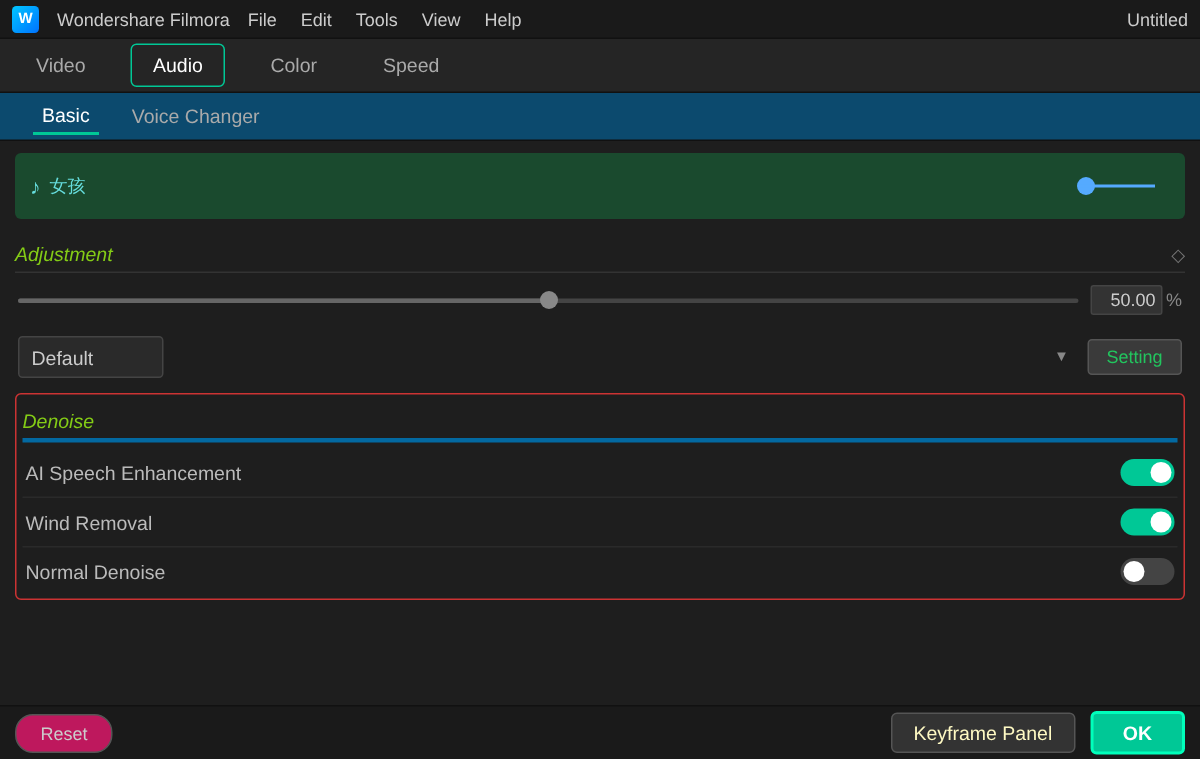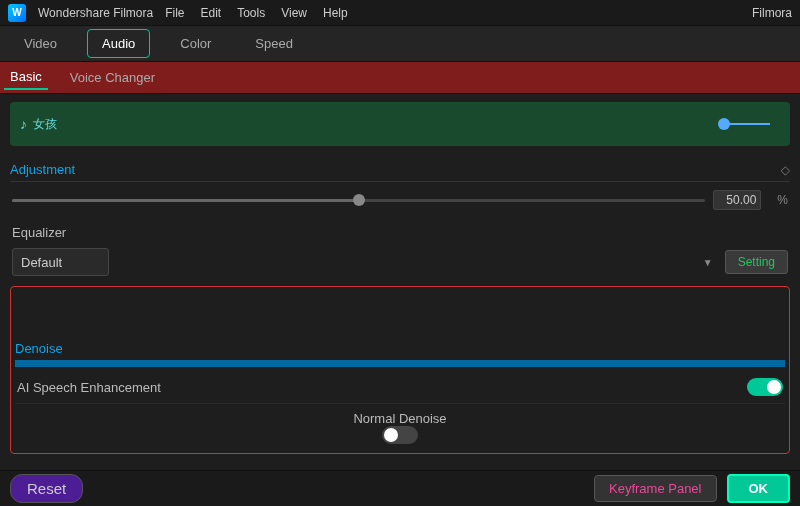--- a/index.html
+++ b/index.html
@@ -78,24 +78,24 @@
     }
     .tab.active {
       color: white;
       border: 1.5px solid #00c896;
       background: transparent;
     }
 
     
     .sub-tab-bar {
       height: 32px;
-      background: #7f1d1d;
-      display: flex;
-      align-items: center;
-      padding: 0 4px;
+      background: #0c4a6e;
+      display: flex;
+      align-items: center;
+      padding: 0 22px;
       gap: 16px;
       border-bottom: 1px solid #111;
     }
     .sub-tab {
       color: #aaa;
       font-size: 13px;
       cursor: pointer;
       padding: 4px 6px;
     }
     .sub-tab.active {
@@ -150,22 +150,23 @@
     
     .section-header {
       display: flex;
       align-items: center;
       justify-content: space-between;
       padding: 8px 0 4px 0;
       border-bottom: 1px solid #333;
       margin-bottom: 4px;
     }
     .section-title {
-      color: #0ea5e9;
-      font-size: 13px;
+      color: #84cc16;
+      font-size: 13px;
+      font-style: italic;
     }
     .section-collapse-icon {
       color: #777;
       font-size: 12px;
     }
 
     
     .setting-row {
       display: flex;
       align-items: center;
@@ -230,21 +231,21 @@
       background: #888;
       border-radius: 50%;
       position: absolute;
       top: -4.5px;
       transform: translateX(-50%);
       cursor: pointer;
     }
     .slider-value {
       display: flex;
       align-items: center;
-      gap: 16px;
+      gap: 2px;
     }
     .slider-input {
       width: 48px;
       height: 20px;
       background: #333;
       border: 1px solid #444;
       color: #ccc;
       text-align: right;
       padding-right: 4px;
       font-size: 12px;
@@ -314,37 +315,37 @@
       height: 36px;
       background: #1a1a1a;
       border-top: 1px solid #111;
       display: flex;
       align-items: center;
       justify-content: space-between;
       padding: 0 10px;
     }
     .reset-button {
       padding: 5px 16px;
-      background: #4c1d95;
+      background: #be185d;
       border: 1px solid #555;
       color: #ccc;
       border-radius: 12px;
       cursor: pointer;
-      font-size: 15px;
+      font-size: 12px;
     }
     .bottom-right {
       display: flex;
       align-items: center;
       gap: 10px;
     }
     .keyframe-panel-btn {
       padding: 5px 14px;
       background: #333;
       border: 1px solid #555;
-      color: #ec4899;
+      color: #fef9c3;
       border-radius: 4px;
       cursor: pointer;
       font-size: 13px;
     }
     .ok-button {
       padding: 5px 20px;
       background: #00c896;
       border: 2px solid #00ffbb;
       color: white;
       border-radius: 4px;
@@ -361,21 +362,21 @@
     <div class="app-logo">W</div>
     <span class="app-name">Wondershare Filmora</span>
     <div class="menu-items">
       <span class="menu-item">File</span>
       <span class="menu-item">Edit</span>
       <span class="menu-item">Tools</span>
       <span class="menu-item">View</span>
       <span class="menu-item">Help</span>
     </div>
   </div>
-  <span class="title-text">Filmora</span>
+  <span class="title-text">Untitled</span>
 </div>
 
 <div class="tab-bar">
   <div class="tab">Video</div>
   <div class="tab active">Audio</div>
   <div class="tab">Color</div>
   <div class="tab">Speed</div>
 </div>
 
 <div class="sub-tab-bar">
@@ -401,23 +402,20 @@
     <div class="slider-track">
       <div class="slider-fill" style="width:50%"></div>
       <div class="slider-thumb" style="left:50%"></div>
     </div>
     <div class="slider-value">
       <input class="slider-input" value="50.00" readonly="" style="">
       <span class="slider-unit">%</span>
     </div>
   </div>
 
-  <div class="setting-row" style="border-bottom:none; padding-bottom:2px;">
-    <span class="setting-label">Equalizer</span>
-  </div>
   <div class="equalizer-row">
     <div class="eq-select-wrapper">
       <select class="eq-select">
         <option>Default</option>
         <option>Flat</option>
         <option>Classical</option>
         <option>Deep</option>
         <option>Electronic</option>
         <option>Hip-Hop</option>
         <option>Jazz</option>
@@ -426,31 +424,35 @@
         <option>R&amp;B</option>
         <option>Rock</option>
         <option>Spoken Word</option>
       </select>
       <span class="eq-select-arrow">▼</span>
     </div>
     <button class="setting-button">Setting</button>
   </div>
 
   <div class="denoise-section">
-    <div class="section-header" style="border-bottom:7px solid #0369a1;margin-top:44px;">
+    <div class="section-header" style="border-bottom:3px solid #0369a1;">
       <span class="section-title">Denoise</span>
     </div>
 
     <div class="setting-row">
       <span class="setting-label">AI Speech Enhancement</span>
       <div class="toggle"></div>
     </div>
 
-
-    <div class="setting-row" style="border-bottom:none;flex-direction:column;">
+    <div class="setting-row">
+      <span class="setting-label">Wind Removal</span>
+      <div class="toggle"></div>
+    </div>
+
+    <div class="setting-row" style="border-bottom:none;">
       <span class="setting-label">Normal Denoise</span>
       <div class="toggle off"></div>
     </div>
   </div>
 
 </div>
 
 <div class="bottom-bar">
   <button class="reset-button">Reset</button>
   <div class="bottom-right">

